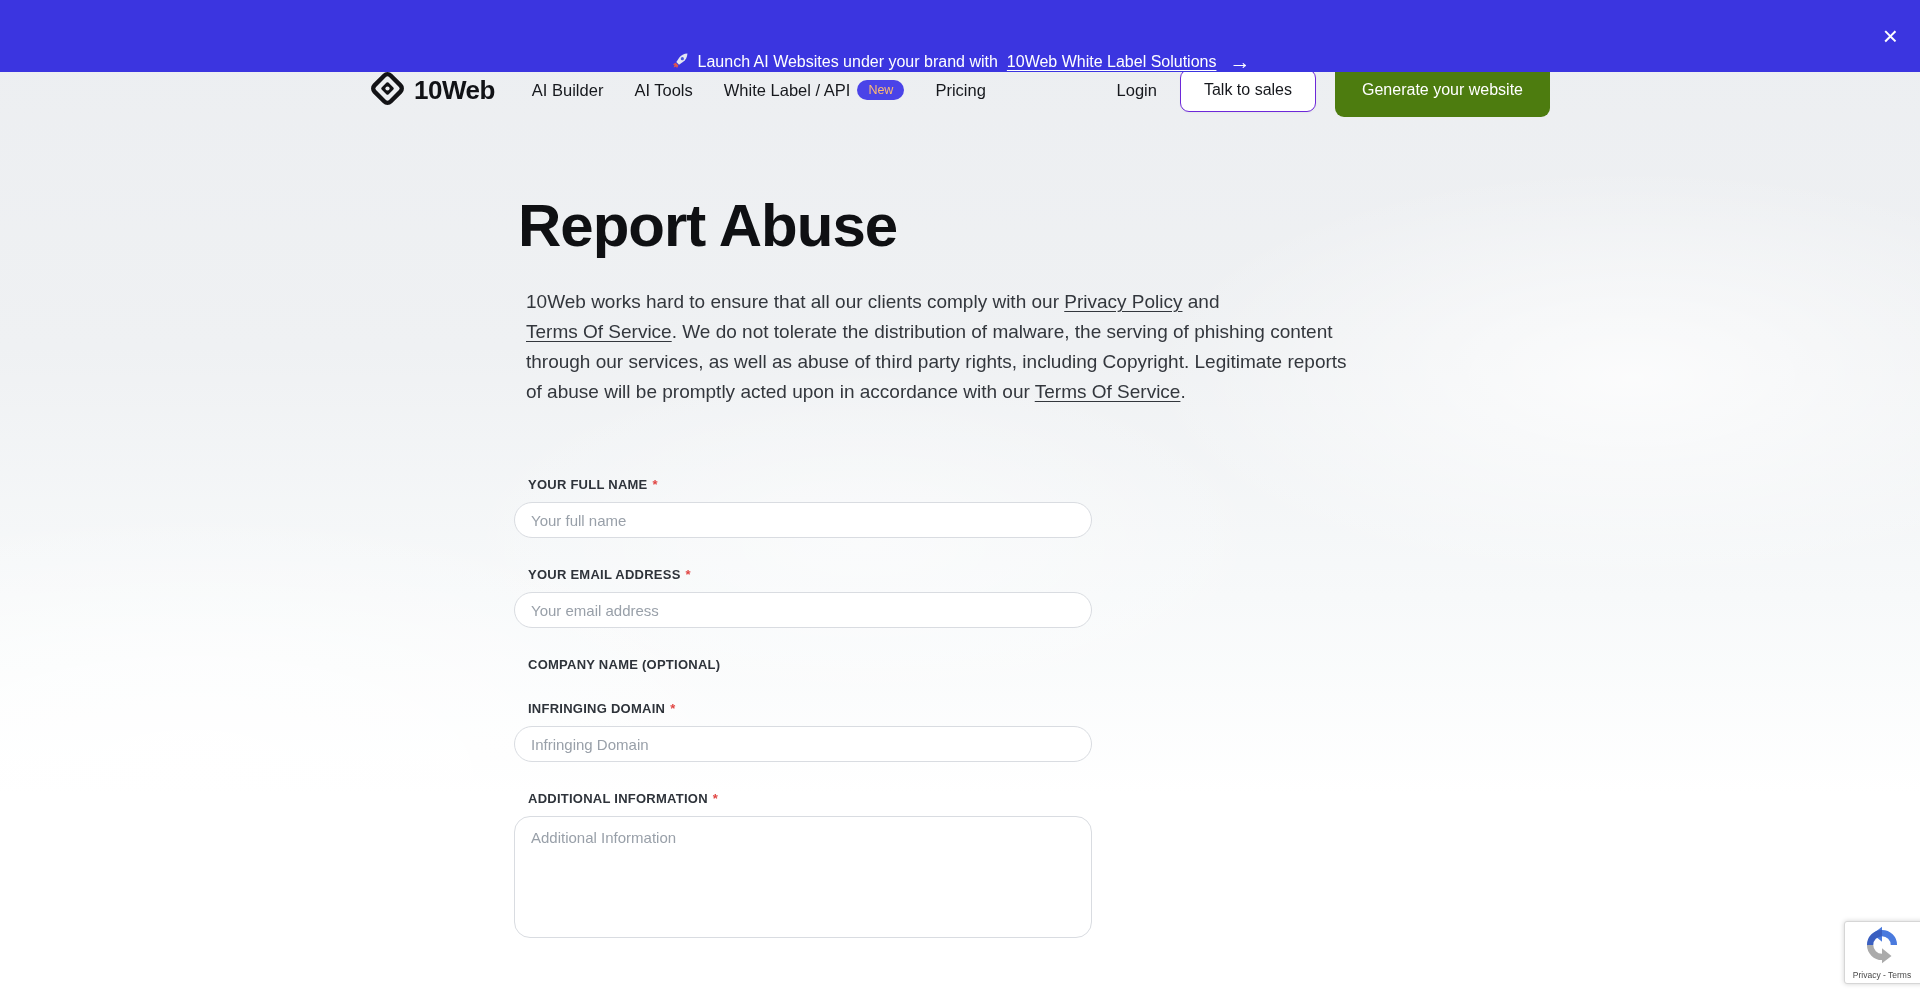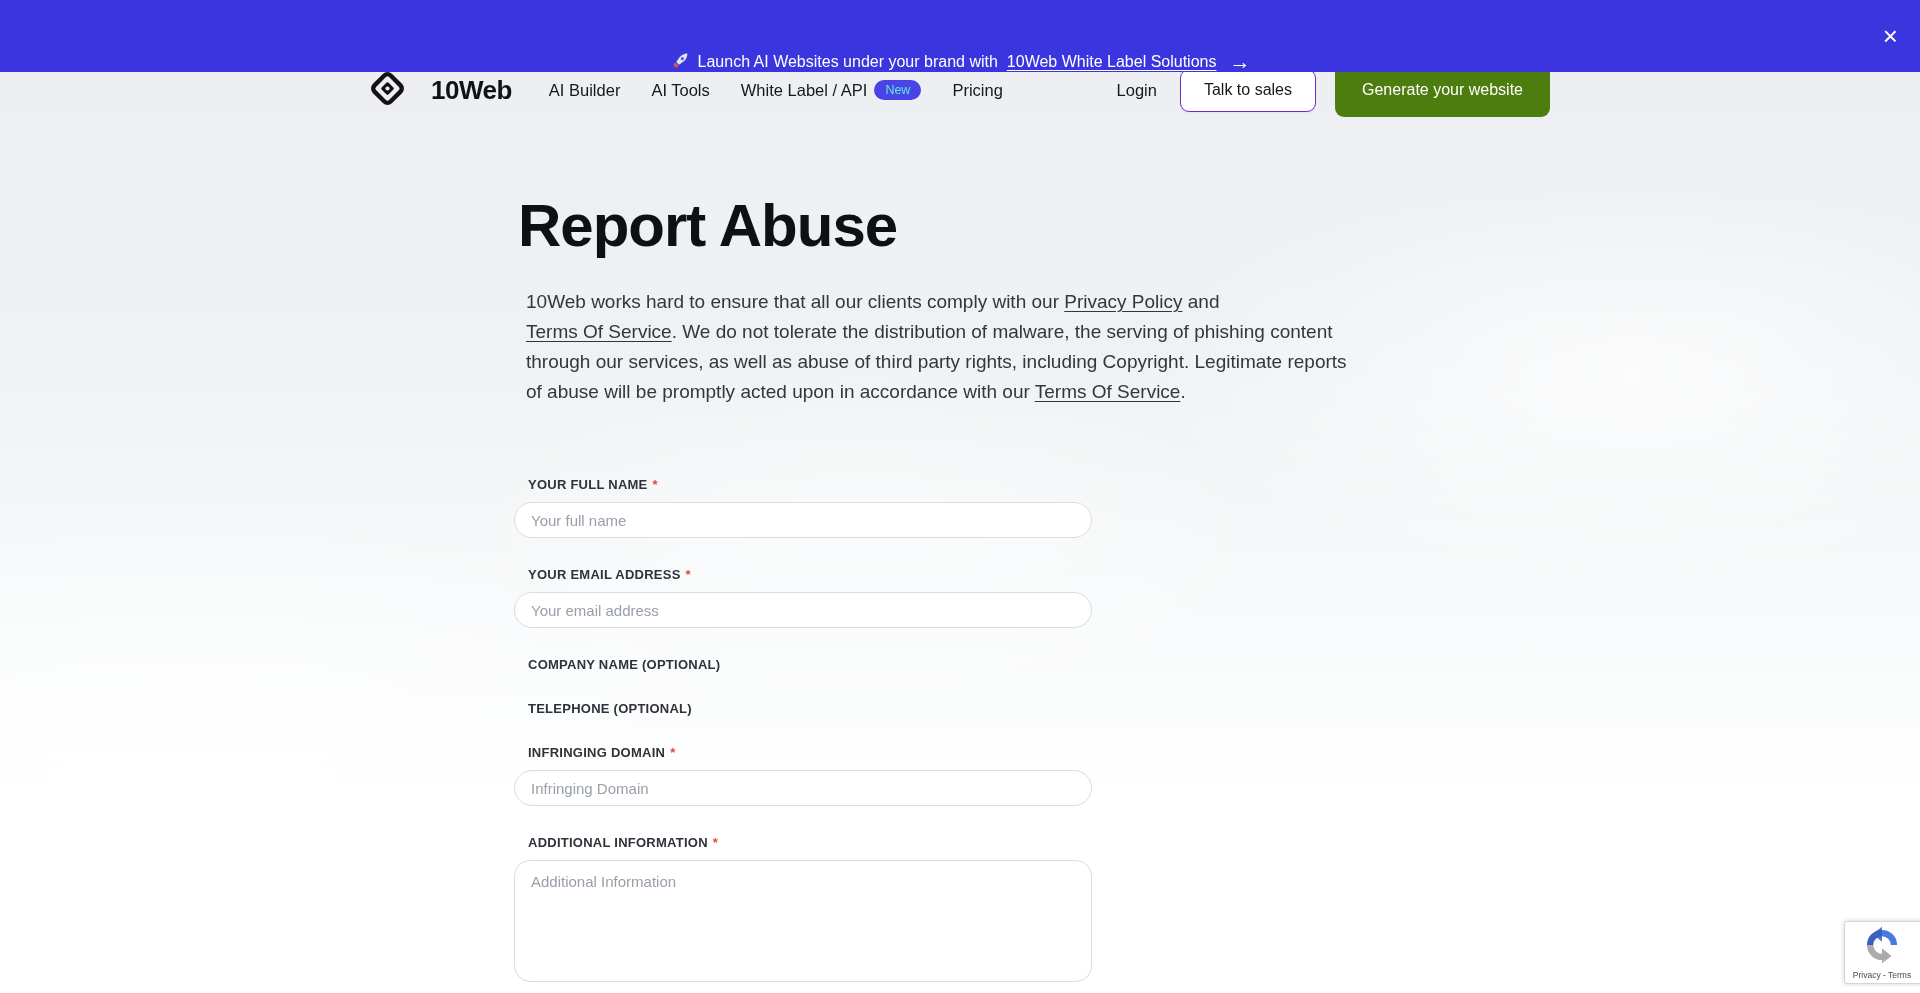--- a/index.html
+++ b/index.html
@@ -32,26 +32,26 @@
     font-size:26px; font-weight:300; line-height:1; color:#fff; cursor:pointer;
   }
   .rocket{ display:inline-flex; }
 
   
   .nav{ position:absolute; top:56px; left:0; width:100%; height:68px; z-index:4; }
   .nav-inner{
     width:1180px; margin:0 auto; height:100%;
     display:flex; align-items:center;
   }
-  .logo{ display:flex; align-items:center; gap:26px; cursor:pointer; }
+  .logo{ display:flex; align-items:center; gap:9px; cursor:pointer; }
   .logo-text{ font-size:26px; font-weight:800; color:#111216; letter-spacing:-0.5px; }
   .nav-links{ display:flex; align-items:center; gap:31px; margin-left:37px; }
   .nav-link{ display:flex; align-items:center; gap:7px; font-size:16.5px; color:#16181d; cursor:pointer; }
   .new-badge{
-    background:#4A43E8; color:#5eead4; font-size:12.5px; font-weight:500;
+    background:#4A43E8; color:#fdba74; font-size:12.5px; font-weight:500;
     border-radius:999px; padding:4px 11px; line-height:1;
   }
   .nav-right{ margin-left:auto; display:flex; align-items:center; gap:19px; }
   .login-link{ font-size:16.5px; color:#16181d; cursor:pointer; margin-right:4px; }
   .btn{ border:none; cursor:pointer; font-family:inherit; font-size:16px; border-radius:9px; }
   .btn-light{
     background:#fff; color:#16181d; height:43px; padding:0 23px;
     border:1px solid #6d28d9; box-shadow:0 1px 2px rgba(20,20,40,.04);
   }
   .btn-dark{ background:#4d7c0f; color:#fff; height:54px; padding:0 27px; }
@@ -166,23 +166,21 @@
           <span>YOUR FULL NAME</span>
           <span class="req">*</span>
         </div><input type="text" placeholder="Your full name" style=""></div>
       <div class="field"><div class="field-label">
           <span>YOUR EMAIL ADDRESS</span>
           <span class="req">*</span>
         </div><input type="text" placeholder="Your email address" style=""></div>
       <div class="field"><div class="field-label">
           <span>COMPANY NAME (OPTIONAL)</span>
         </div></div>
-      <div class="field"><div class="field-label">
-          <span>TELEPHONE (OPTIONAL)</span>
-        </div></div>
+      <div class="field"></div>
       <div class="field"><div class="field-label">
           <span>INFRINGING DOMAIN</span>
           <span class="req">*</span>
         </div><input type="text" placeholder="Infringing Domain" style=""></div>
       <div class="field"><div class="field-label">
           <span>ADDITIONAL INFORMATION</span>
           <span class="req">*</span>
         </div><textarea placeholder="Additional Information" style=""></textarea></div>
     </form>
 </main>

